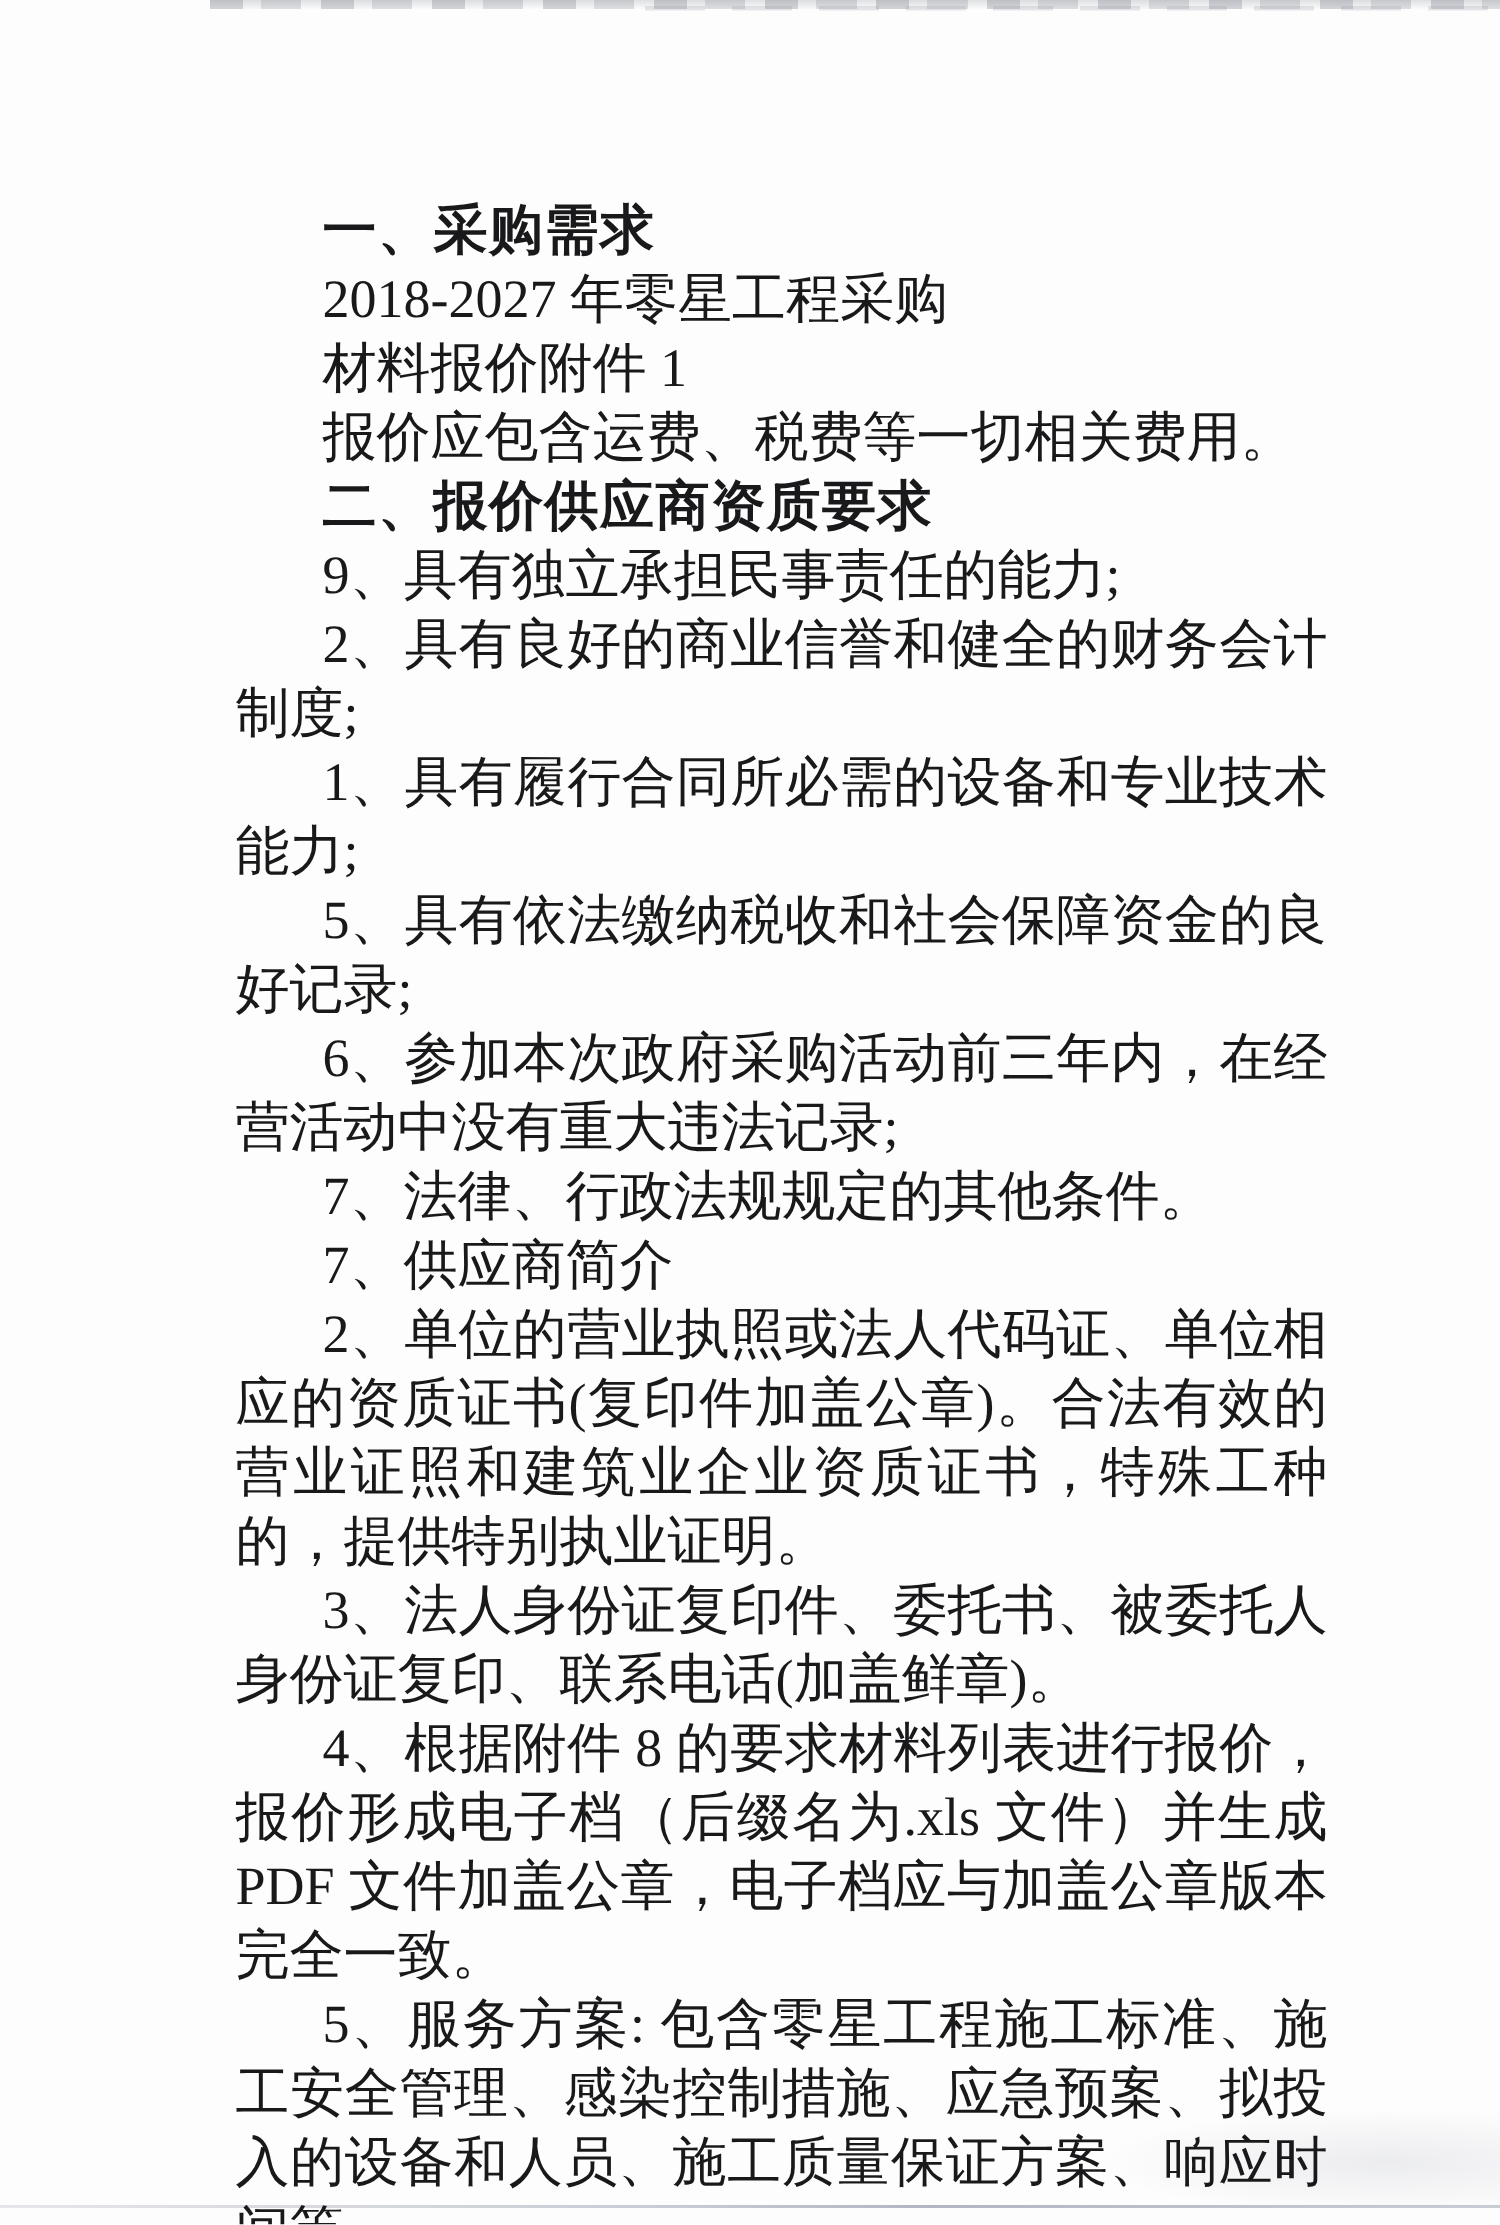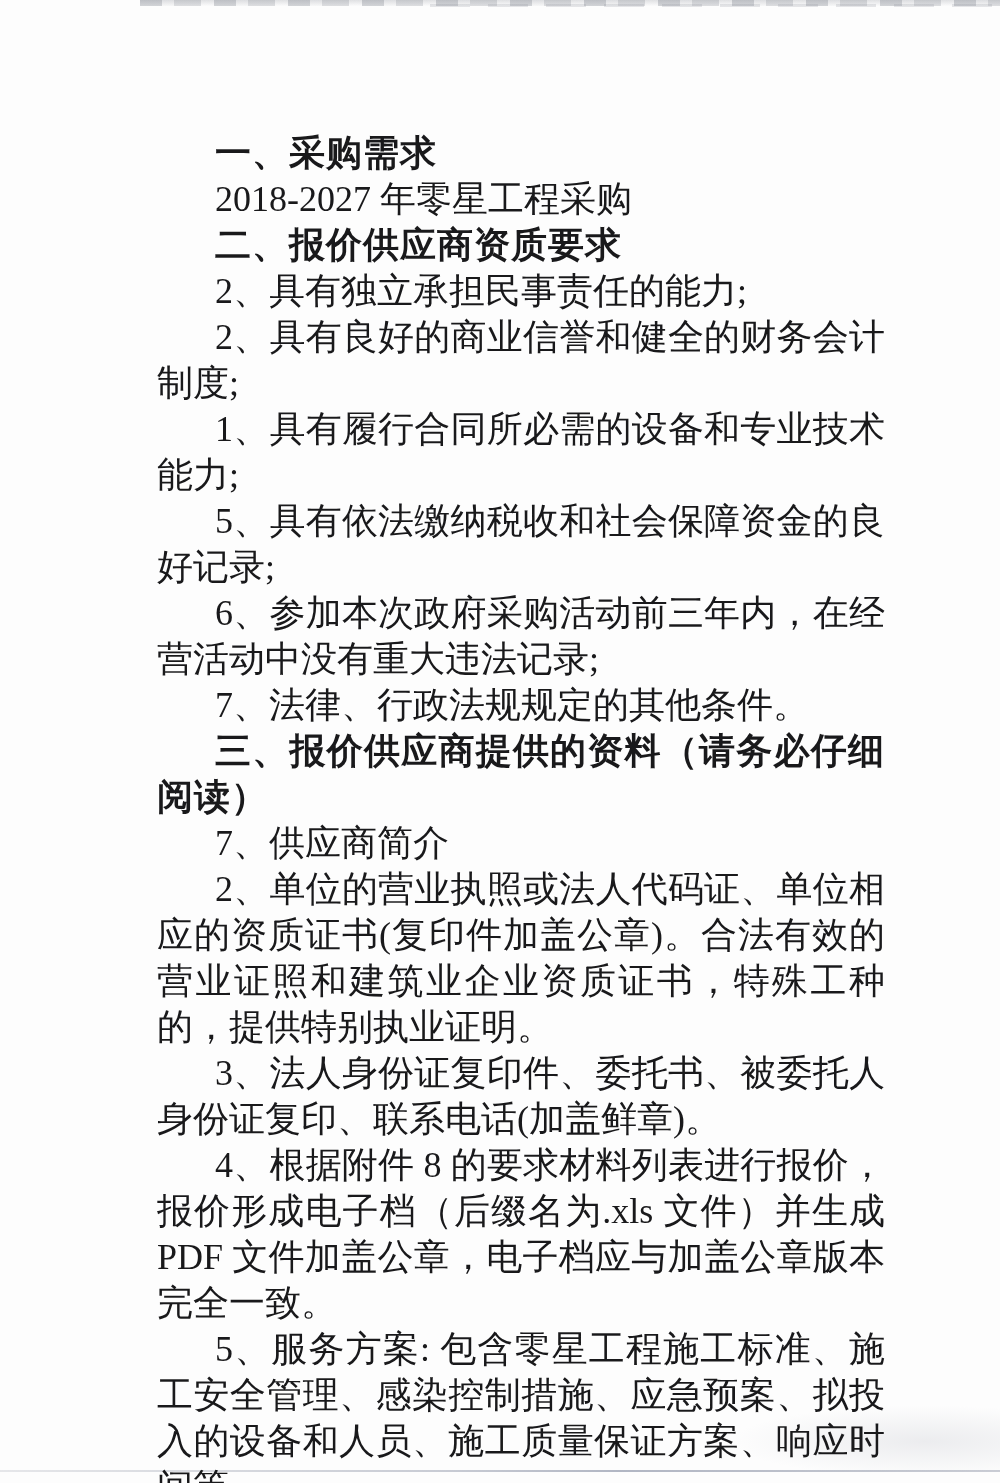--- a/index.html
+++ b/index.html
@@ -87,28 +87,29 @@
 <div class="page">
 
   <div class="scan-noise-top"></div>
   <div class="scan-noise-top-2"></div>
   <div class="scan-smudge-bottom"></div>
   <div class="scan-line-bottom"></div>
 
   <div class="text-block">
     <p class="para heading">一、采购需求</p>
     <p class="para body">2018-2027 年零星工程采购</p>
+    <p class="para body">材料报价附件 1</p>
+    <p class="para body">报价应包含运费、税费等一切相关费用。</p>
     <p class="para heading">二、报价供应商资质要求</p>
-    <p class="para body">2、具有独立承担民事责任的能力;</p>
+    <p class="para body">9、具有独立承担民事责任的能力;</p>
     <p class="para body">2、具有良好的商业信誉和健全的财务会计制度;</p>
     <p class="para body">1、具有履行合同所必需的设备和专业技术能力;</p>
     <p class="para body">5、具有依法缴纳税收和社会保障资金的良好记录;</p>
     <p class="para body">6、参加本次政府采购活动前三年内，在经营活动中没有重大违法记录;</p>
     <p class="para body">7、法律、行政法规规定的其他条件。</p>
-    <p class="para heading">三、报价供应商提供的资料（请务必仔细阅读）</p>
     <p class="para body">7、供应商简介</p>
     <p class="para body">2、单位的营业执照或法人代码证、单位相应的资质证书(复印件加盖公章)。合法有效的营业证照和建筑业企业资质证书，特殊工种的，提供特别执业证明。</p>
     <p class="para body">3、法人身份证复印件、委托书、被委托人身份证复印、联系电话(加盖鲜章)。</p>
     <p class="para body">4、根据附件 8 的要求材料列表进行报价，报价形成电子档（后缀名为.xls 文件）并生成 PDF 文件加盖公章，电子档应与加盖公章版本完全一致。</p>
     <p class="para body">5、服务方案: 包含零星工程施工标准、施工安全管理、感染控制措施、应急预案、拟投入的设备和人员、施工质量保证方案、响应时间等。</p>
   </div>
 
 </div>
 
 </body></html>

